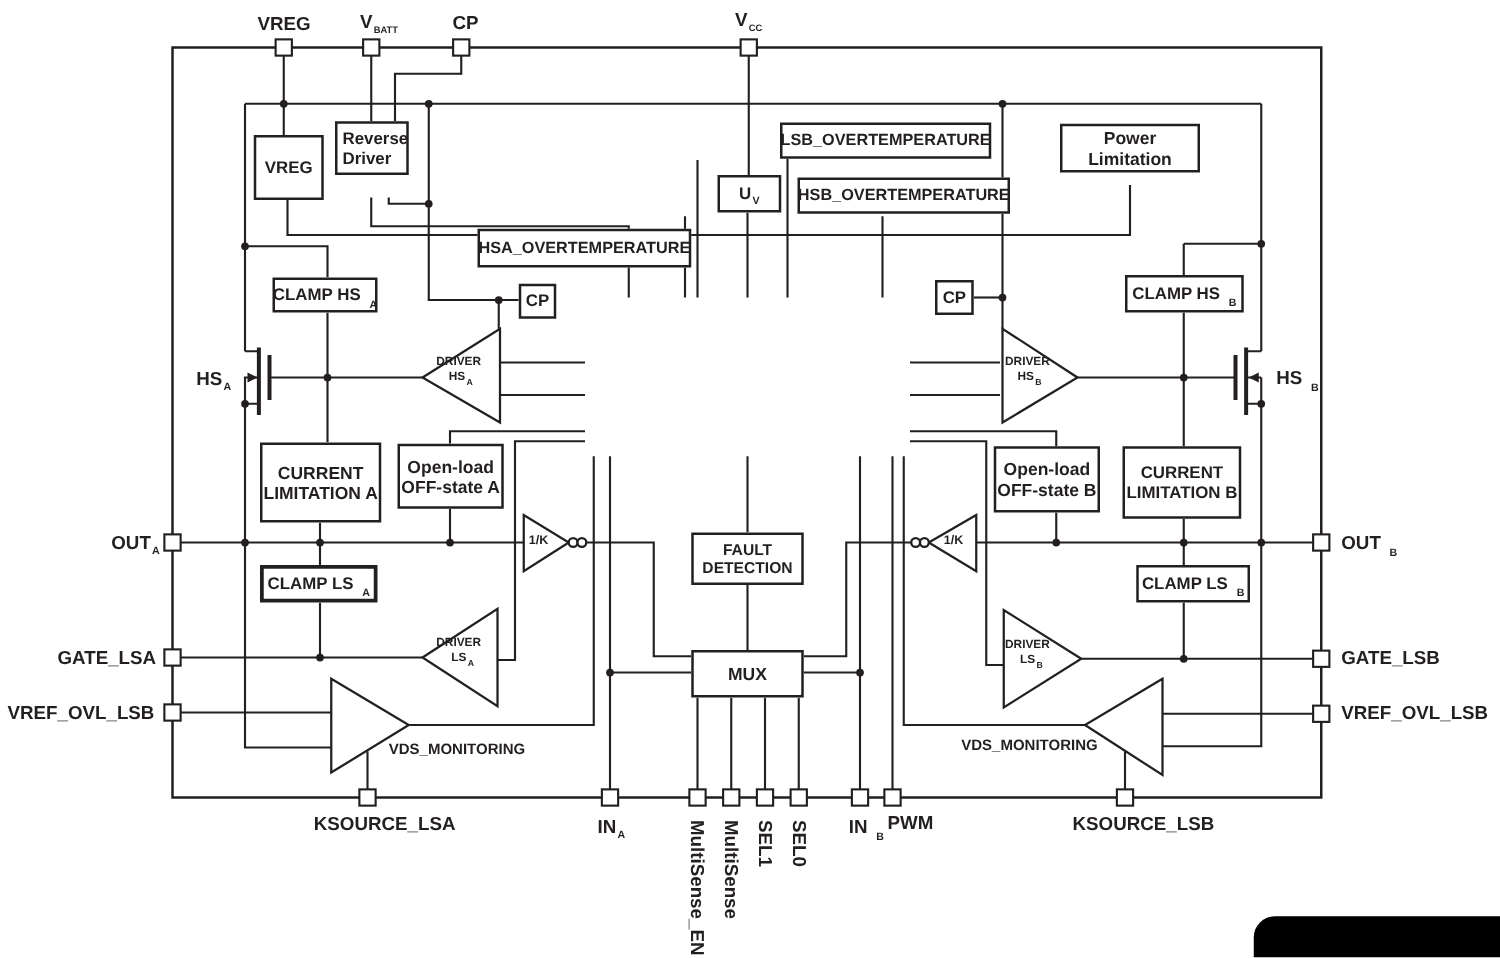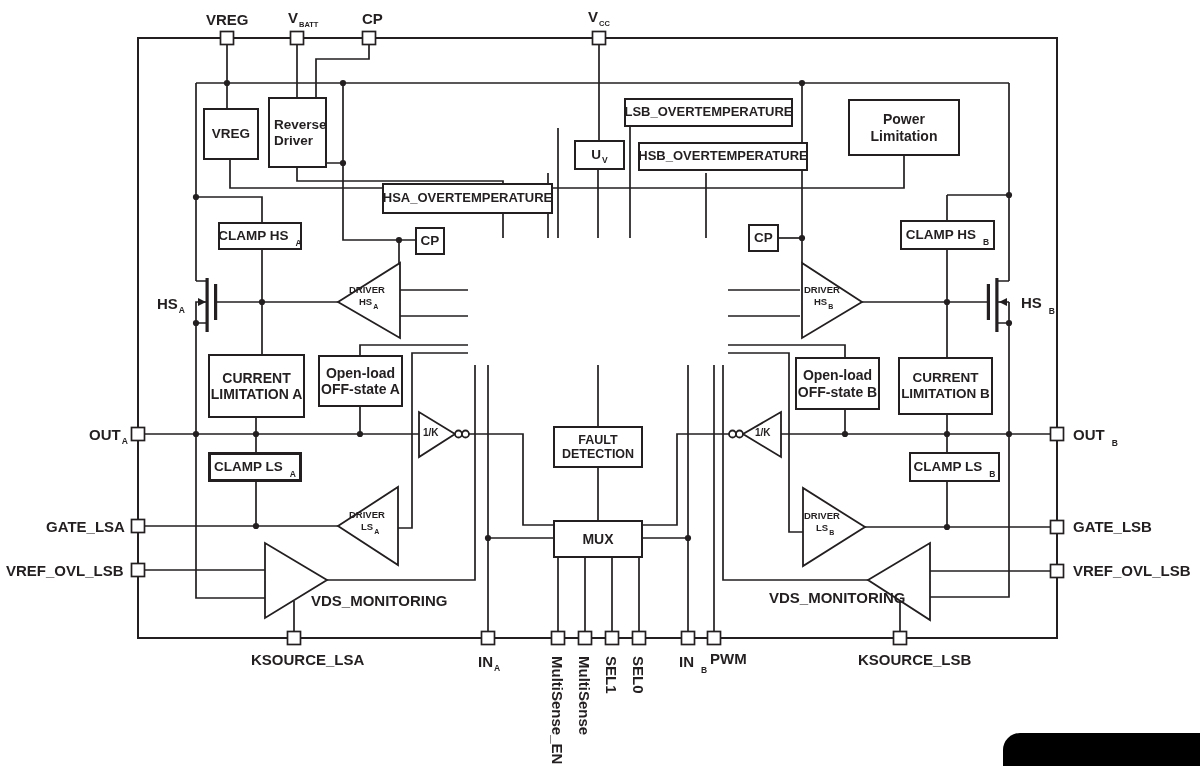--- a/index.html
+++ b/index.html
@@ -10,21 +10,21 @@
   .sub{font-size:8.5px;position:relative;top:4px;margin-left:1px;}
   .subgap{font-size:8.5px;position:relative;top:6px;margin-left:7px;}
   .blk{position:absolute;border:2px solid #231f20;background:#fff;display:flex;
        flex-direction:column;align-items:center;justify-content:center;
        font-weight:700;font-size:13.5px;line-height:1.15;white-space:nowrap;box-sizing:border-box;}
   .blk.thick{border-width:3px;}
   .blk .row{display:flex;align-items:baseline;}
   .vlabel{position:absolute;font-weight:700;font-size:15px;white-space:nowrap;line-height:1;
           transform:rotate(90deg);transform-origin:top left;}
   .tri-lbl{position:absolute;font-weight:700;font-size:9.5px;line-height:1;white-space:nowrap;}
-  .small-lbl{position:absolute;font-weight:700;font-size:15px;line-height:1;white-space:nowrap;}
+  .small-lbl{position:absolute;font-weight:700;font-size:12px;line-height:1;white-space:nowrap;}
 </style>
 </head>
 <body>
 
 <div class="canvas">
 
   <svg width="1200" height="766" viewBox="0 0 1200 766">
     <g stroke="#231f20" stroke-width="1.7" fill="none">
 
       <rect x="138" y="38" width="919" height="600" stroke-width="2"></rect>
@@ -163,40 +163,40 @@
       <rect x="707.5" y="631.5" width="13" height="13"></rect>
       <rect x="893.5" y="631.5" width="13" height="13"></rect>
     </g>
 
     <rect x="1003" y="733" width="230" height="60" rx="17" fill="#000"></rect>
   </svg>
 
   <div class="blk" style="left:203px;top:108px;width:56px;height:52px;">
     <div>VREG</div>
   </div>
-  <div class="blk" style="left:268px;top:97px;width:59px;height:71px;align-items:flex-start;padding-left:4px;">
+  <div class="blk" style="left:268px;top:97px;width:59px;height:43px;align-items:flex-start;padding-left:4px;">
     <div>Reverse</div>
     <div>Driver</div>
   </div>
   <div class="blk" style="left:382px;top:142px;width:171px;height:31px;font-size:13px;margin-top:41px;">
     <div>HSA_OVERTEMPERATURE</div>
   </div>
   <div class="blk" style="left:574px;top:140px;width:51px;height:30px;">
     <div class="row">
       <span>U</span>
       <span class="sub">V</span>
     </div>
   </div>
   <div class="blk" style="left:638px;top:142px;width:170px;height:29px;font-size:13px;">
     <div>HSB_OVERTEMPERATURE</div>
   </div>
   <div class="blk" style="left:624px;top:98px;width:169px;height:29px;font-size:13px;">
     <div>LSB_OVERTEMPERATURE</div>
   </div>
-  <div class="blk" style="left:848px;top:99px;width:112px;height:57px;font-size:14px;">
+  <div class="blk" style="left:848px;top:99px;width:112px;height:39px;font-size:14px;">
     <div>Power</div>
     <div>Limitation</div>
   </div>
   <div class="blk" style="left:218px;top:222px;width:84px;height:28px;">
     <div class="row">
       <span>CLAMP HS</span>
       <span class="subgap">A</span>
     </div>
   </div>
   <div class="blk" style="left:415px;top:227px;width:30px;height:28px;">

